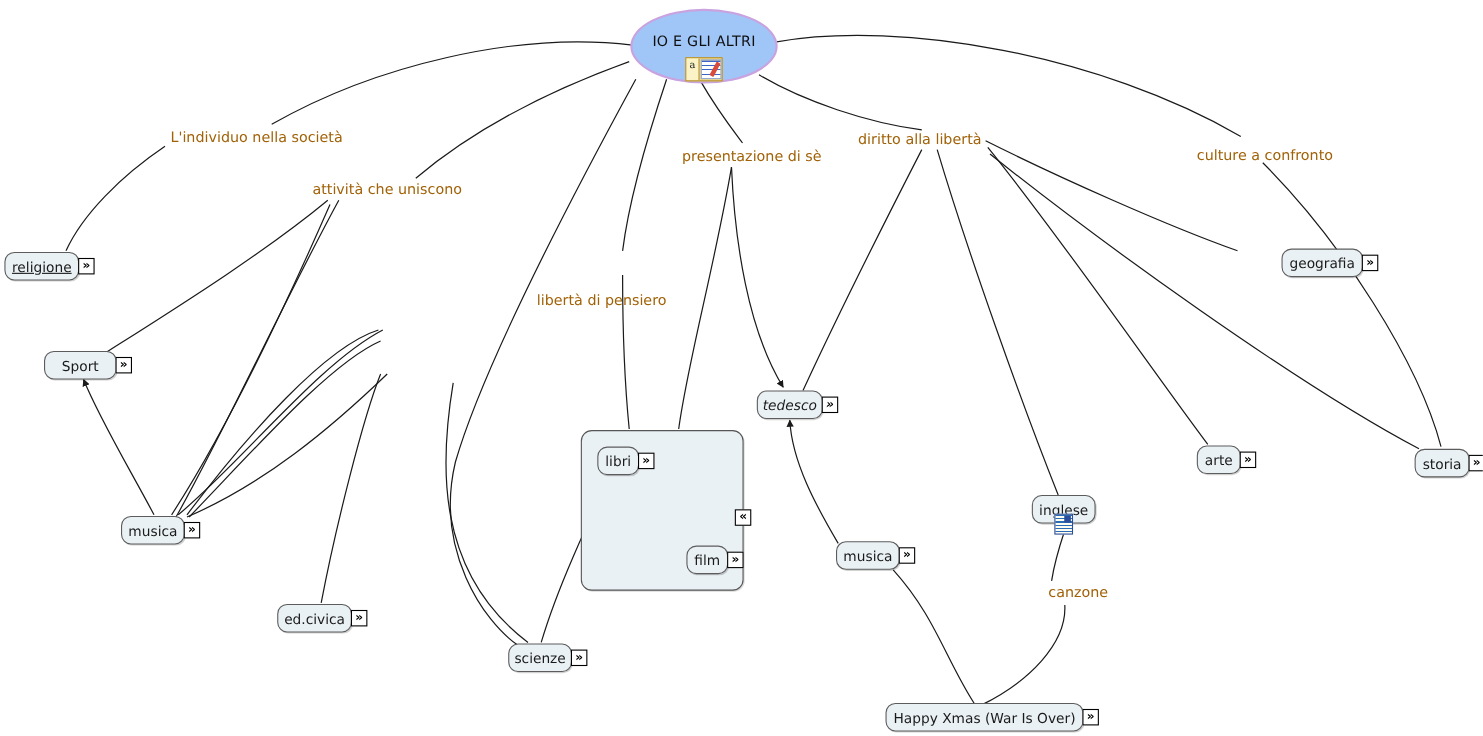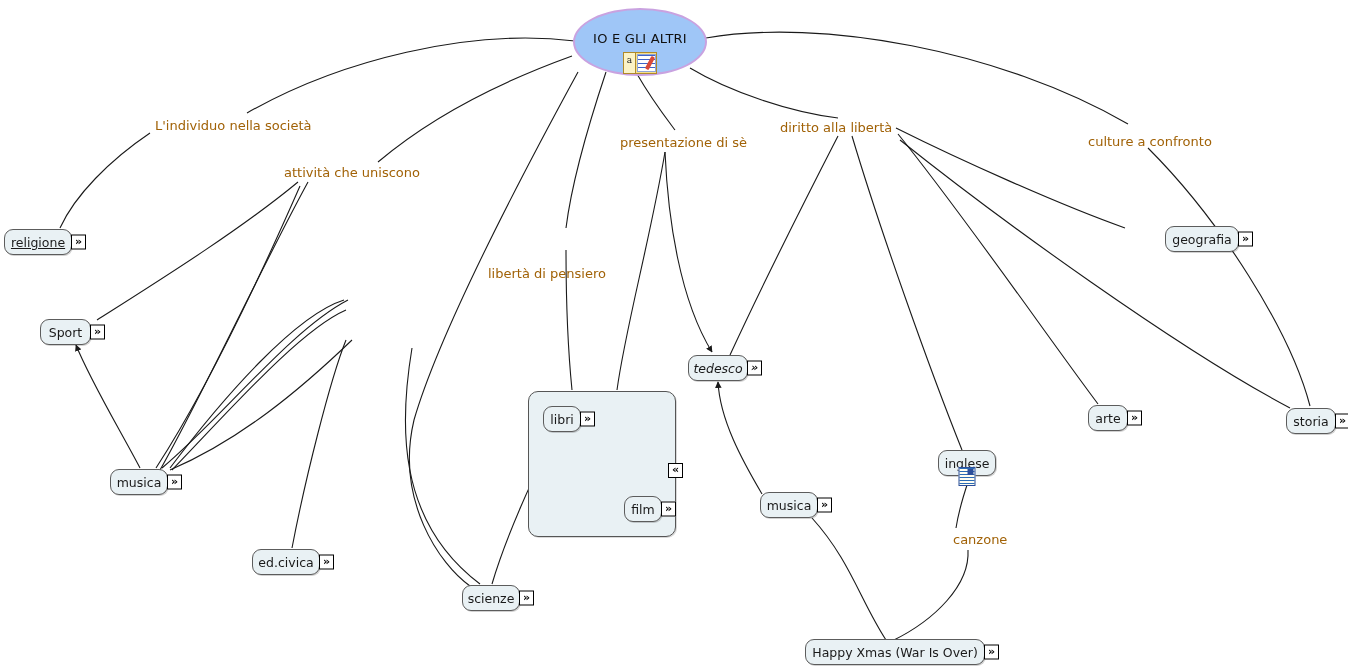--- a/index.html
+++ b/index.html
@@ -220,21 +220,21 @@
 
   <div class="group-box" style="left:528px;top:391px;width:148px;height:146px;">
     <div class="badge" style="right:-8px;top:71px;transform:none;">«</div>
   </div>
 
   <div class="node" style="left:4px;top:229px;width:68px;text-decoration:underline;">
     <span>religione</span>
     <span class="badge">»</span>
   </div>
 
-  <div class="node" style="left:40px;top:319px;width:51px;">
+  <div class="node" style="left:40px;top:319px;width:66px;">
     <span>Sport</span>
     <span class="badge">»</span>
   </div>
 
   <div class="node" style="left:110px;top:469px;width:58px;">
     <span>musica</span>
     <span class="badge">»</span>
   </div>
 
   <div class="node" style="left:252px;top:549px;width:68px;">

